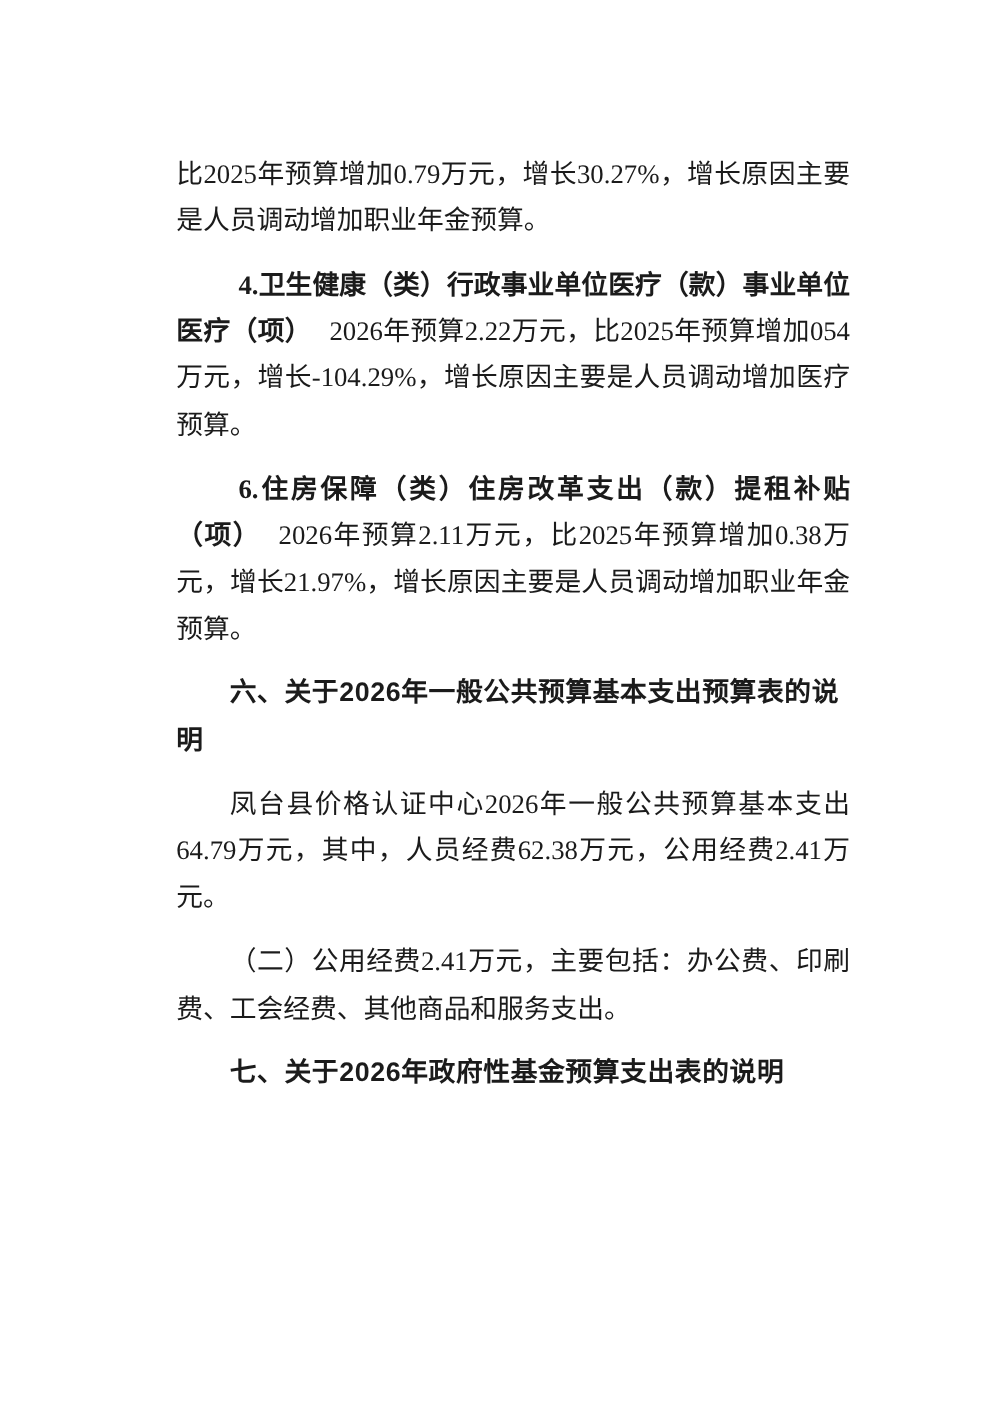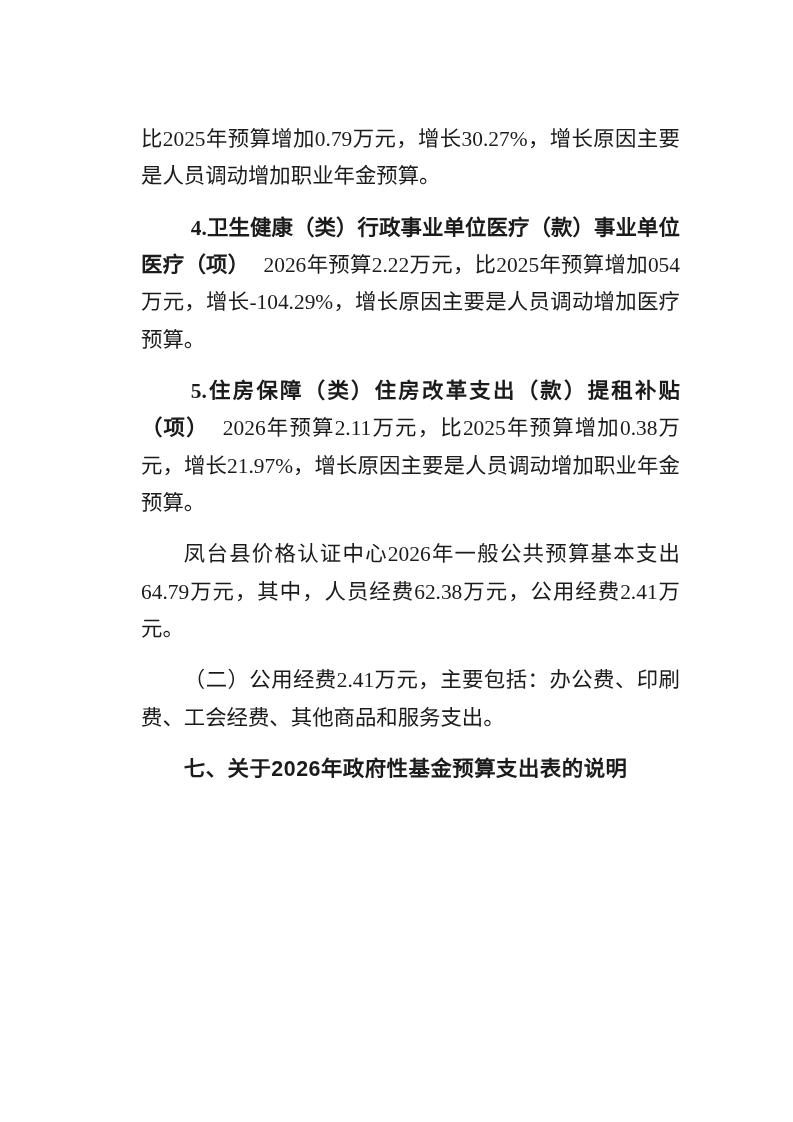--- a/index.html
+++ b/index.html
@@ -54,22 +54,23 @@
 <body>
 
 <div class="page">
   <div class="content">
 
     <p class="para">比2025年预算增加0.79万元，增长30.27%，增长原因主要是人员调动增加职业年金预算。</p>
 
     <p class="para indent"><span class="lead">4.卫生健康（类）行政事业单位医疗（款）事业单位医疗（项）</span><span>2026年预算2.22万元，比2025年预算增加054万元，增长-104.29%，增长原因主要是人员调动增加医疗预算。</span></p>
 
 
-    <p class="para indent"><span class="lead">5.住房保障（类）住房改革支出（款）提租补贴（项）</span><span>2026年预算2.11万元，比2025年预算增加0.38万元，增长21.97%，增长原因主要是人员调动增加职业年金预算。</span></p>
+    <p class="para indent"><span class="lead">6.住房保障（类）住房改革支出（款）提租补贴（项）</span><span>2026年预算2.11万元，比2025年预算增加0.38万元，增长21.97%，增长原因主要是人员调动增加职业年金预算。</span></p>
 
+    <p class="para heading">六、关于2026年一般公共预算基本支出预算表的说明</p>
 
     <p class="para indent">凤台县价格认证中心2026年一般公共预算基本支出64.79万元，其中，人员经费62.38万元，公用经费2.41万元。</p>
 
 
     <p class="para indent">（二）公用经费2.41万元，主要包括：办公费、印刷费、工会经费、其他商品和服务支出。</p>
 
     <p class="para heading">七、关于2026年政府性基金预算支出表的说明</p>
 
 
   </div>

